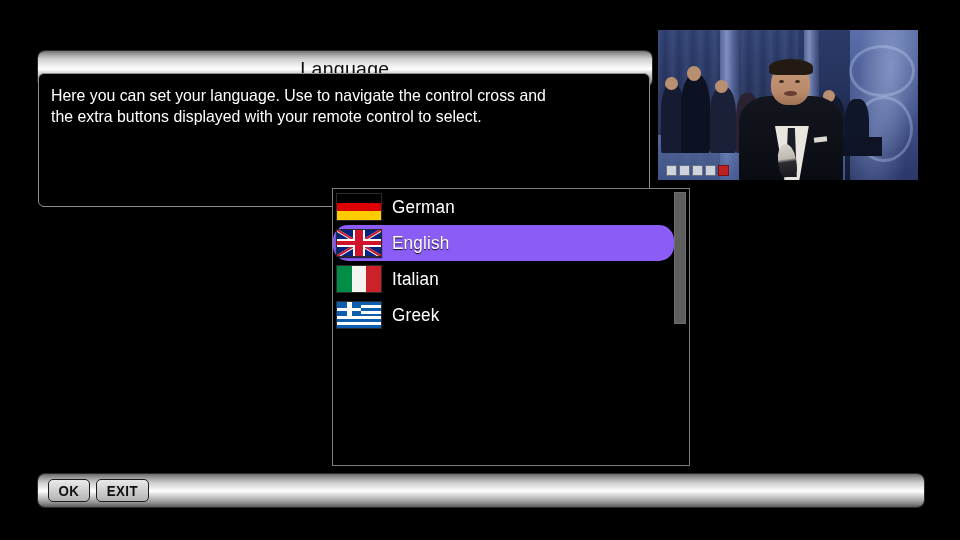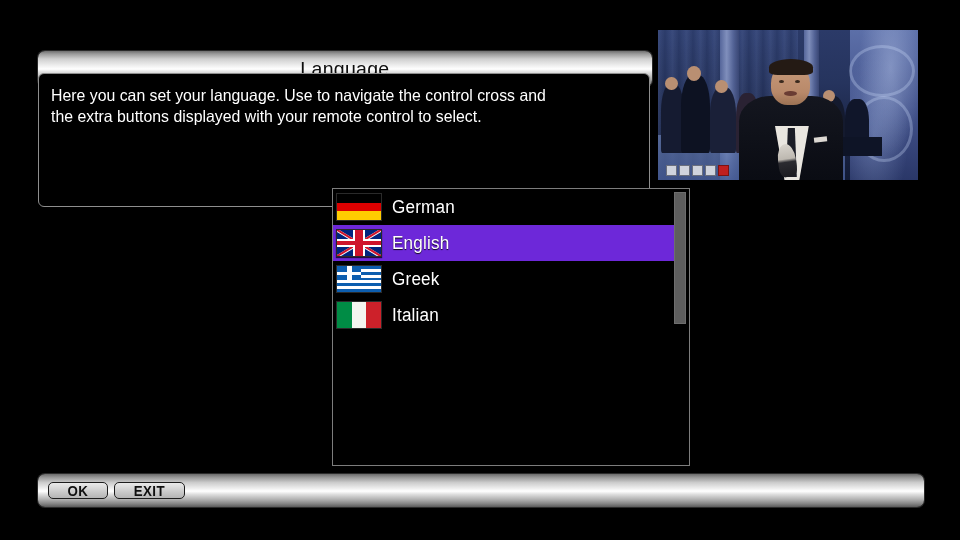--- a/index.html
+++ b/index.html
@@ -149,21 +149,21 @@
   
   .listpanel{
     position:absolute;left:300px;top:188px;width:358px;height:278px;
     background:#000;border:1px solid #7d7d7d;box-sizing:border-box;margin-left:32px;
   }
   .list{position:absolute;left:0;top:0;width:341px;height:100%;}
   .row{
     position:relative;height:36px;display:flex;align-items:center;
     padding-left:3px;box-sizing:border-box;
   }
-  .row.selected{background:#6d28d9;}
+  .row.selected{background:#8b5cf6;border-radius:15px;}
   .flag{
     width:46px;height:28px;flex:0 0 auto;margin-right:10px;
     border:1px solid #2a2a2a;box-sizing:border-box;overflow:hidden;
     position:relative;box-shadow:0 1px 1px rgba(0,0,0,.7);
   }
   .lbl{
     color:#ffffff;font-size:18px;letter-spacing:.2px;
     transform:scaleX(.95);transform-origin:left center;
     text-shadow:0 1px 1px rgba(0,0,0,.9);
   }
@@ -209,25 +209,25 @@
     position:absolute;left:38px;top:474px;width:886px;height:33px;
     border-radius:7px;
     background:linear-gradient(to bottom,
        #6a6a6a 0%, #969696 10%, #cccccc 26%, #efefef 44%,
        #ffffff 52%, #dddddd 62%, #aeaeae 78%, #858585 90%, #5a5a5a 100%);
     box-shadow:0 0 0 1px #2a2a2a;
     display:flex;align-items:center;padding-left:10px;gap:6px;
     box-sizing:border-box;
   }
   .softkey{
-    min-width:40px;height:17px;border-radius:5px;
+    min-width:40px;height:23px;border-radius:5px;
     border:1.5px solid #1d1d1d;box-sizing:border-box;
     background:linear-gradient(to bottom,#eaeaea,#cfcfcf 50%,#b4b4b4);
     display:flex;align-items:center;justify-content:center;
-    padding:0 18px;
+    padding:0 9px;
   }
   .softkey span{
     font-size:14px;font-weight:bold;color:#101010;letter-spacing:.4px;
     transform:scaleX(.95);
   }
 </style>
 </head>
 <body>
 
 <div class="screen">
@@ -298,31 +298,31 @@
           <b class="cv"></b>
             <b class="ch"></b>
             <b class="cv2"></b>
             <b class="ch2"></b>
         </div>
         <div class="lbl">English</div>
       </div>
 
 
       <div class="row">
+        <div class="flag f-it"></div>
+        <div class="lbl">Italian</div>
+      </div>
+
+      <div class="row">
         <div class="flag f-gr">
           <span class="canton"></span>
         </div>
         <div class="lbl">Greek</div>
       </div>
 
-      <div class="row">
-        <div class="flag f-it"></div>
-        <div class="lbl">Italian</div>
-      </div>
-
 
 
     </div>
 
     <div class="scrolltrack">
       <div class="scrollthumb"></div>
     </div>
   </div>
 
   <div class="bottombar">

